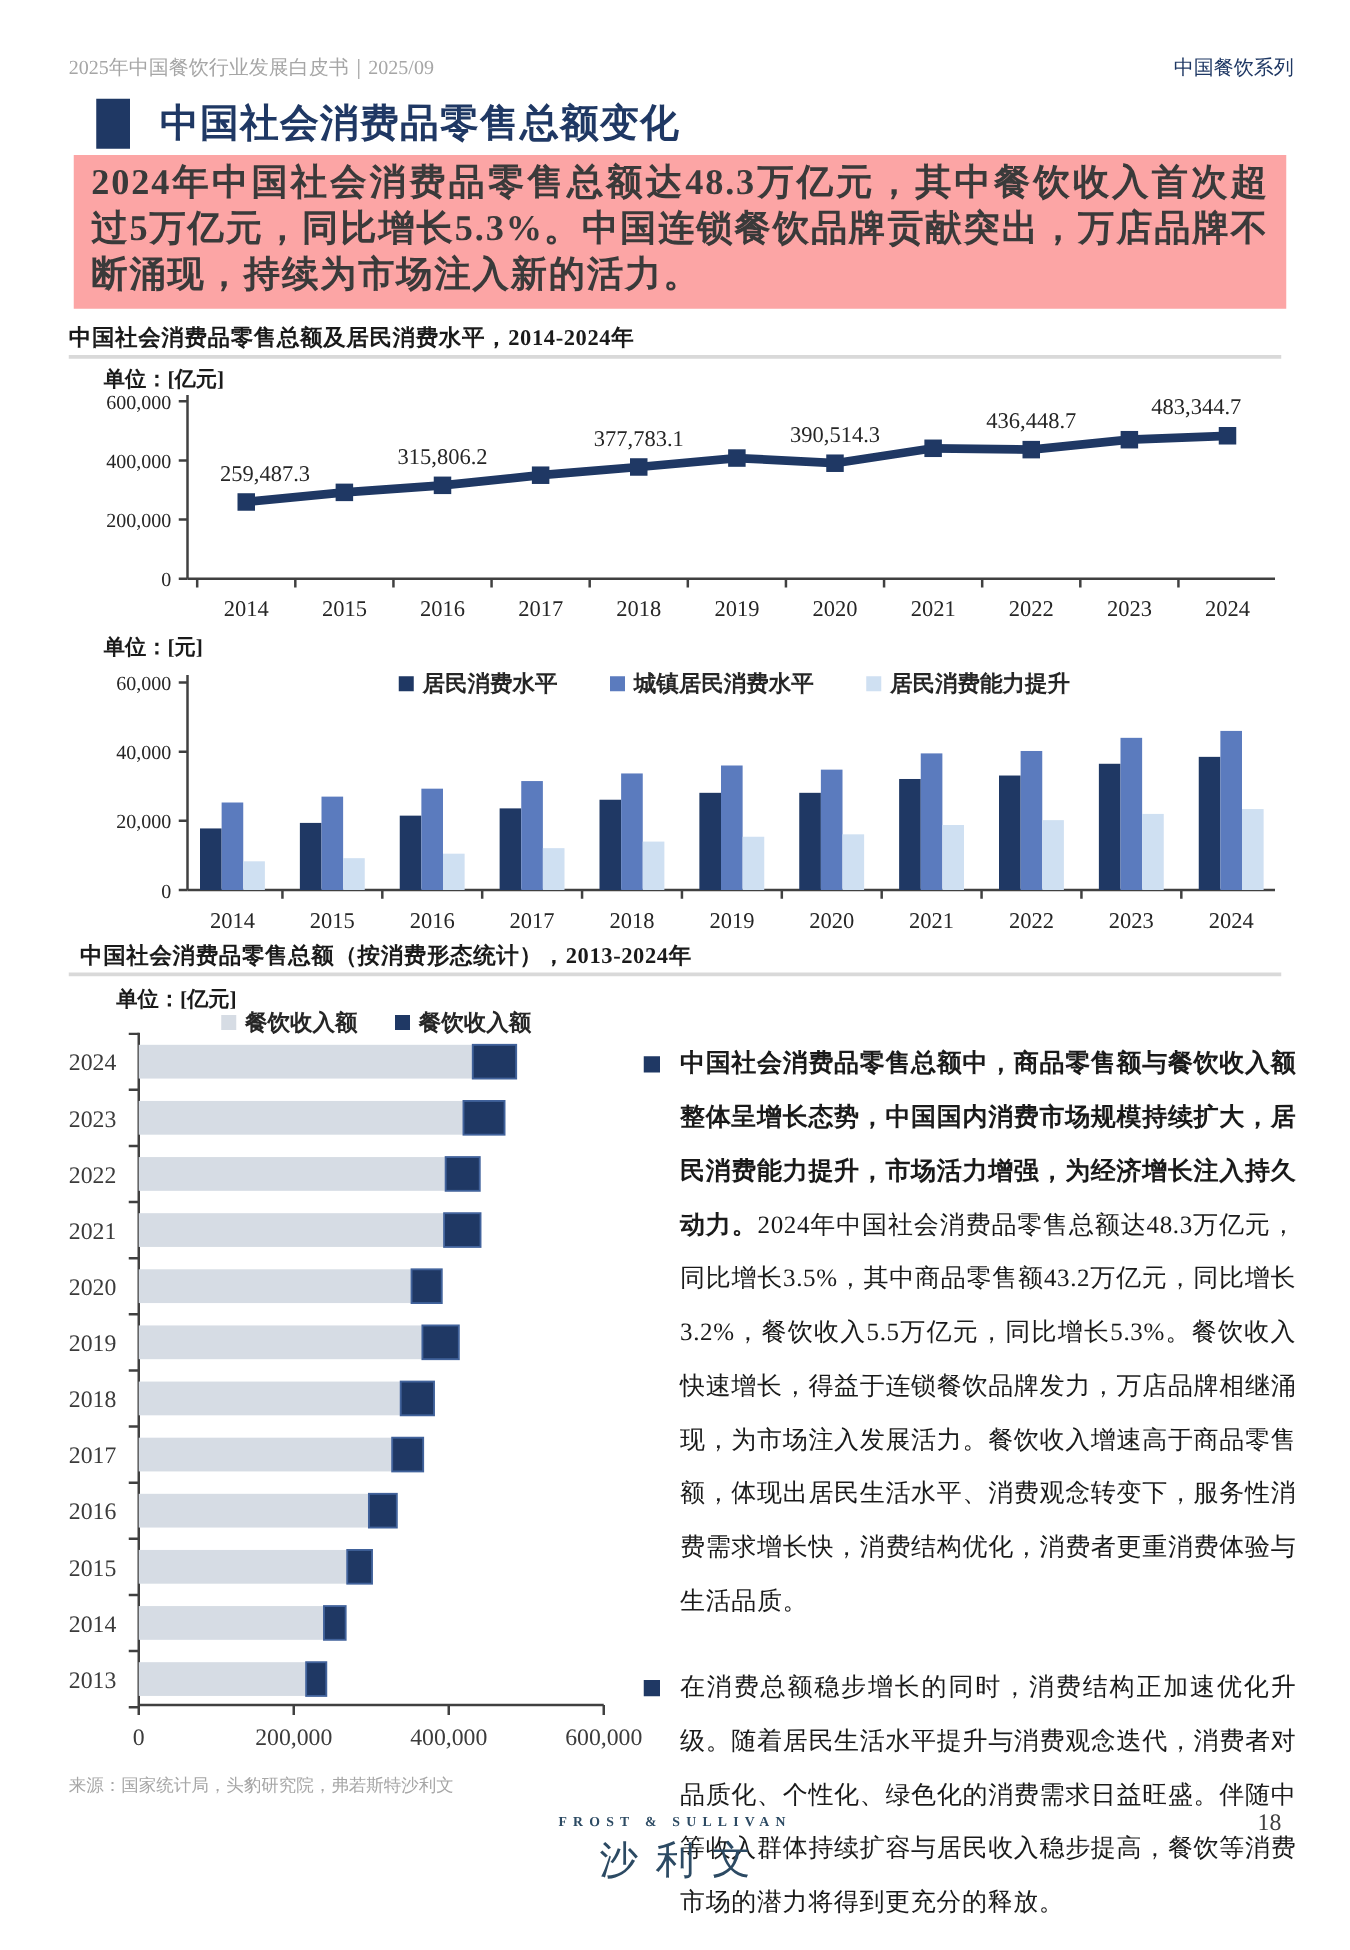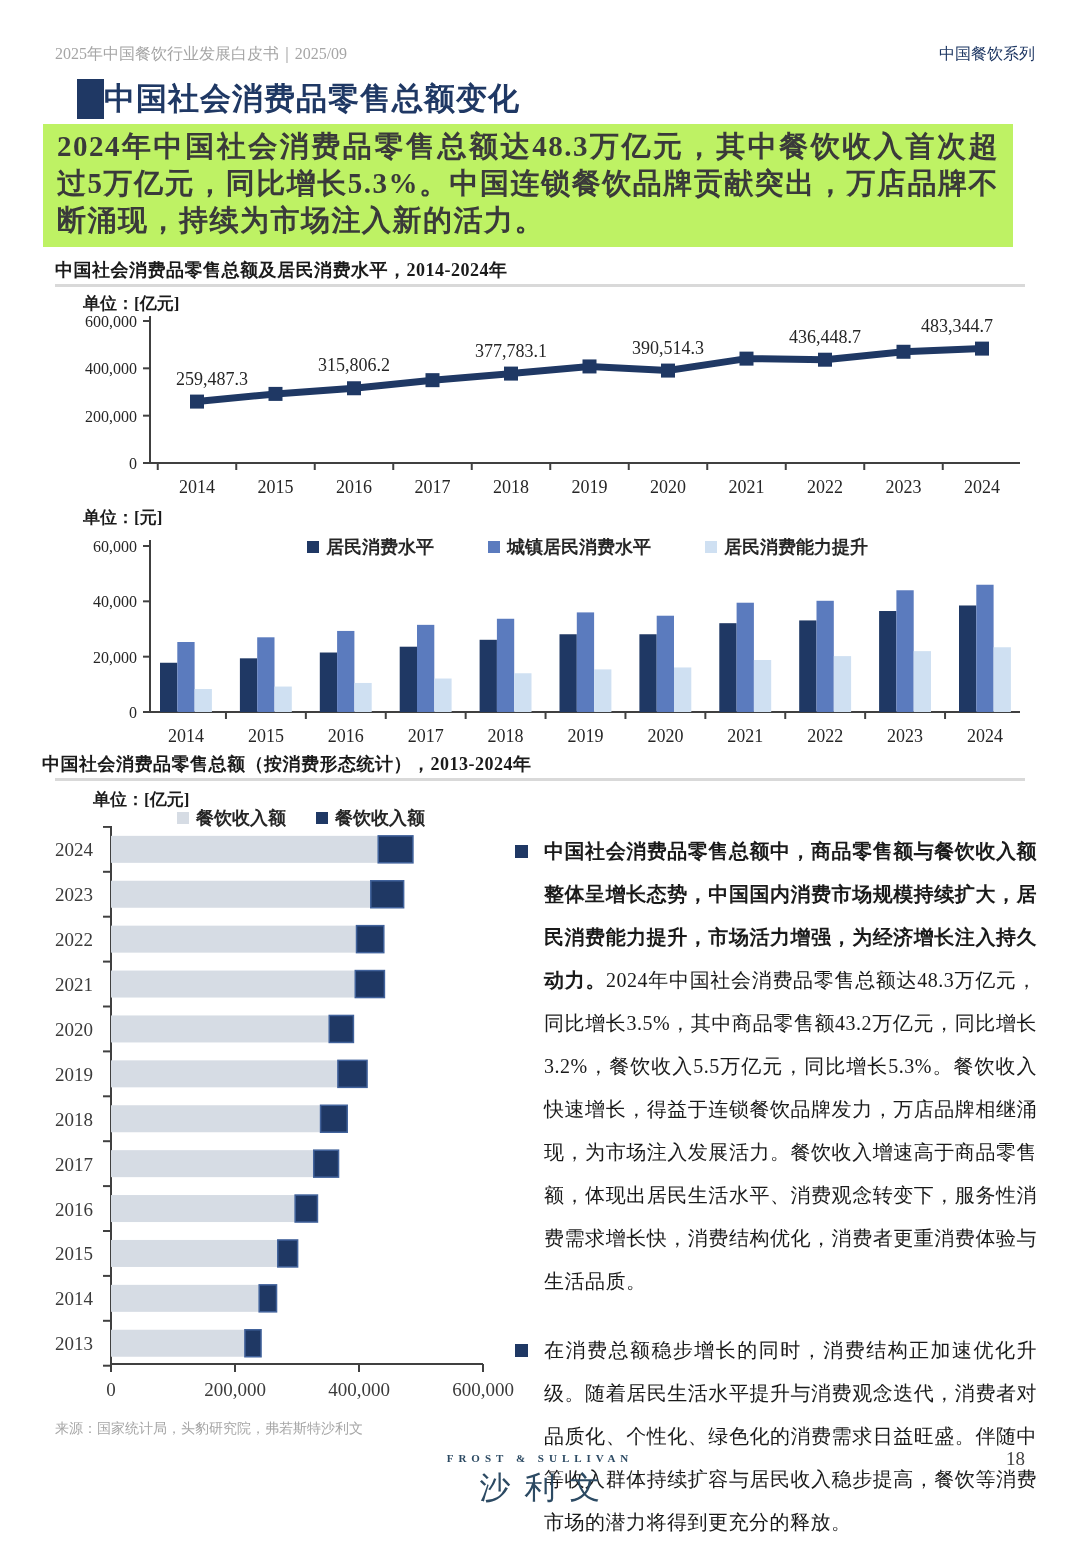--- a/index.html
+++ b/index.html
@@ -3,25 +3,25 @@
 <meta charset="utf-8">
 <style>
   html,body{margin:0;padding:0;background:#888;}
   .page{position:relative;width:1080px;height:1560px;background:#ffffff;margin:0 auto;
         font-family:"Liberation Serif","DejaVu Serif",serif;overflow:hidden;}
   .abs{position:absolute;}
   
   .hdr-left{left:55px;top:44px;font-size:16px;color:#A6A6A6;}
   .hdr-right{right:45px;top:44px;font-size:16px;color:#1F3864;}
   
-  .title-row{left:57px;top:78px;display:flex;align-items:center;gap:0;padding-left:20px;}
+  .title-row{left:57px;top:78px;display:flex;align-items:center;gap:24px;padding-left:20px;}
   .title-sq{width:27px;height:40px;background:#1F3864;}
   .page-title{font-size:31px;font-weight:bold;color:#1F3864;letter-spacing:1px;}
   
-  .highlight{left:43px;top:124px;width:942px;background:#bef264;padding:4px 14px 8px 14px;
+  .highlight{left:59px;top:124px;width:942px;background:#fca5a5;padding:4px 14px 8px 14px;
              font-size:29px;font-weight:bold;color:#3A3A3A;line-height:37px;letter-spacing:1.5px;text-align:justify;}
   
   .c-title{font-size:18px;font-weight:bold;color:#1a1a1a;letter-spacing:0.5px;}
   .rule{left:55px;width:970px;height:3px;background:#D9D9D9;}
   .unit{font-size:17px;font-weight:bold;color:#1a1a1a;margin-left:28px;}
   
   text{font-family:"Liberation Serif","DejaVu Serif",serif;}
   .ax{font-size:16px;fill:#262626;}
   .axx{font-size:18px;fill:#262626;}
   .dlab{font-size:18px;fill:#262626;}
@@ -109,21 +109,21 @@
       <text x="927" y="180" class="axx" text-anchor="middle">2024</text>
       <text x="157" y="71.58800566666667" class="dlab" text-anchor="middle">259,487.3</text>
       <text x="299" y="58.25919933333334" class="dlab" text-anchor="middle">315,806.2</text>
       <text x="456" y="43.591333000000006" class="dlab" text-anchor="middle">377,783.1</text>
       <text x="613" y="40.57828233333335" class="dlab" text-anchor="middle">390,514.3</text>
       <text x="770" y="29.707141000000007" class="dlab" text-anchor="middle">436,448.7</text>
       <text x="902" y="18.608421000000007" class="dlab" text-anchor="middle">483,344.7</text>
     </svg>
 
   <div class="abs unit" style="left:55px;top:506px;">单位：[元]</div>
-  <div class="abs legend" style="left:150px;top:535px;width:875px;gap:54px;">
+  <div class="abs legend" style="left:150px;top:535px;width:875px;gap:42px;">
     <div class="legend-item">
       <span class="legend-sw" style="background: rgb(31, 56, 100);"></span>
       <span class="legend-label">居民消费水平</span>
     </div>
     <div class="legend-item">
       <span class="legend-sw" style="background: rgb(91, 123, 190);"></span>
       <span class="legend-label">城镇居民消费水平</span>
     </div>
     <div class="legend-item">
       <span class="legend-sw" style="background: rgb(207, 224, 242);"></span>
@@ -190,21 +190,21 @@
       <text x="370.70000000000005" y="214" class="axx" text-anchor="middle">2017</text>
       <text x="450.6" y="214" class="axx" text-anchor="middle">2018</text>
       <text x="530.5" y="214" class="axx" text-anchor="middle">2019</text>
       <text x="610.4000000000001" y="214" class="axx" text-anchor="middle">2020</text>
       <text x="690.3000000000001" y="214" class="axx" text-anchor="middle">2021</text>
       <text x="770.2" y="214" class="axx" text-anchor="middle">2022</text>
       <text x="850.1" y="214" class="axx" text-anchor="middle">2023</text>
       <text x="930" y="214" class="axx" text-anchor="middle">2024</text>
     </svg>
 
-  <div class="abs c-title" style="left:42px;top:752px;">中国社会消费品零售总额（按消费形态统计），2013-2024年</div>
+  <div class="abs c-title" style="left:64px;top:752px;">中国社会消费品零售总额（按消费形态统计），2013-2024年</div>
   <div class="abs rule" style="top:778px;"></div>
   <div class="abs unit" style="left:65px;top:788px;">单位：[亿元]</div>
   <div class="abs legend" style="left:115px;top:806px;width:372px;gap:30px;">
     <div class="legend-item">
       <span class="legend-sw" style="background: rgb(214, 220, 228);"></span>
       <span class="legend-label">餐饮收入额</span>
     </div>
     <div class="legend-item">
       <span class="legend-sw" style="background: rgb(31, 56, 100);"></span>
       <span class="legend-label">餐饮收入额</span>

